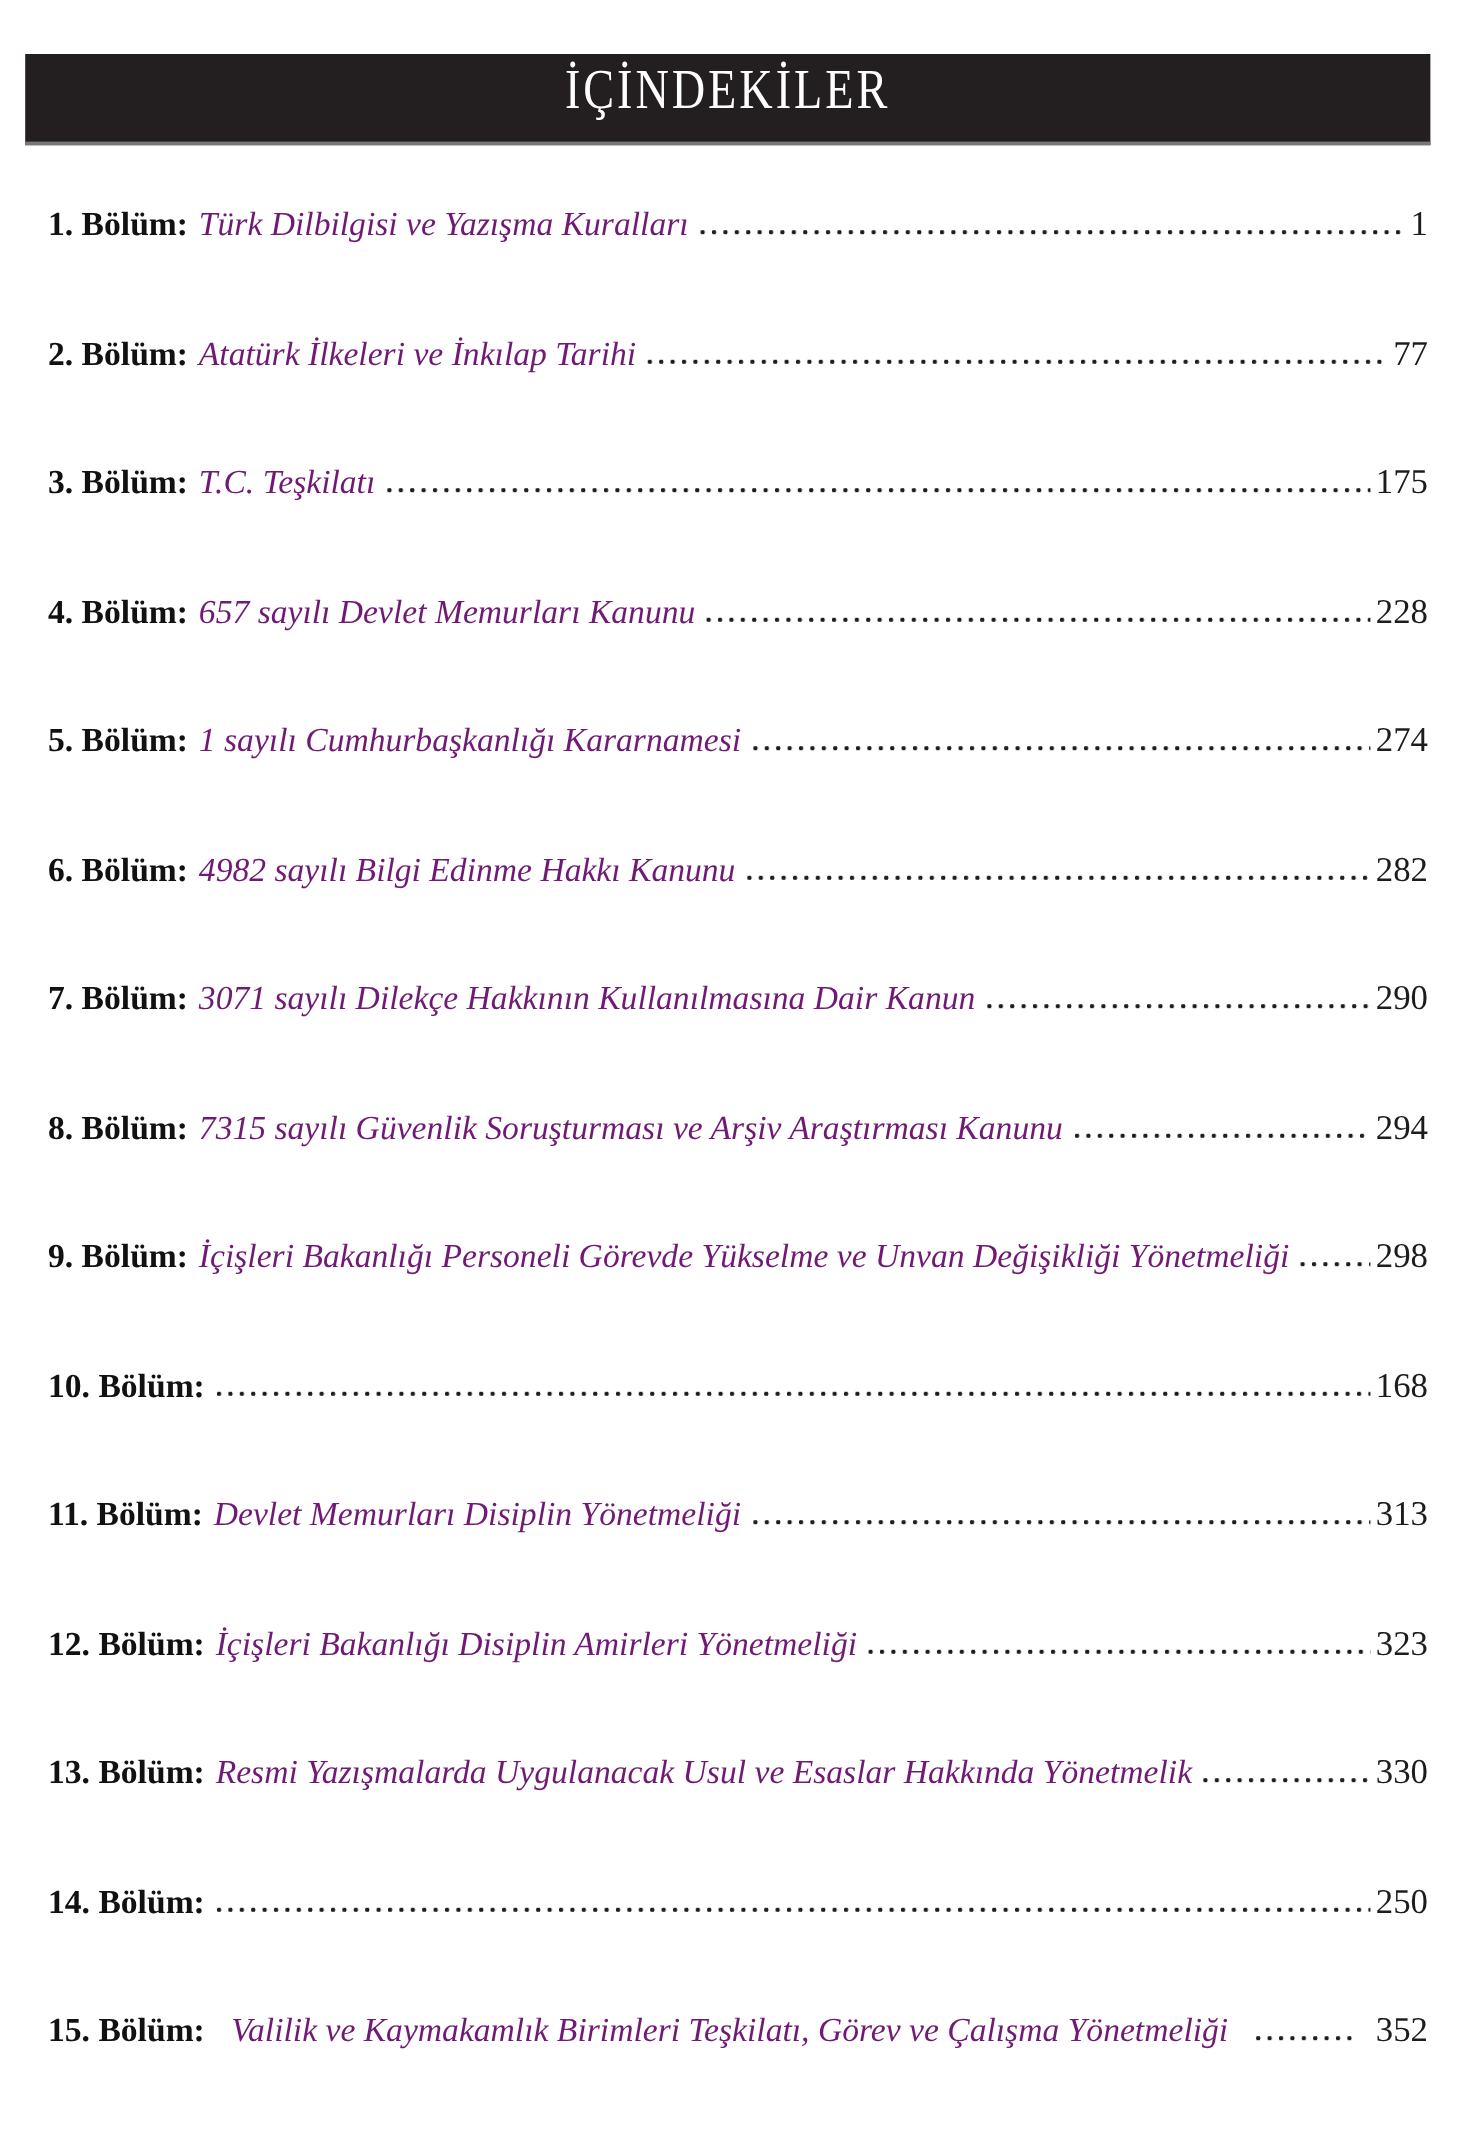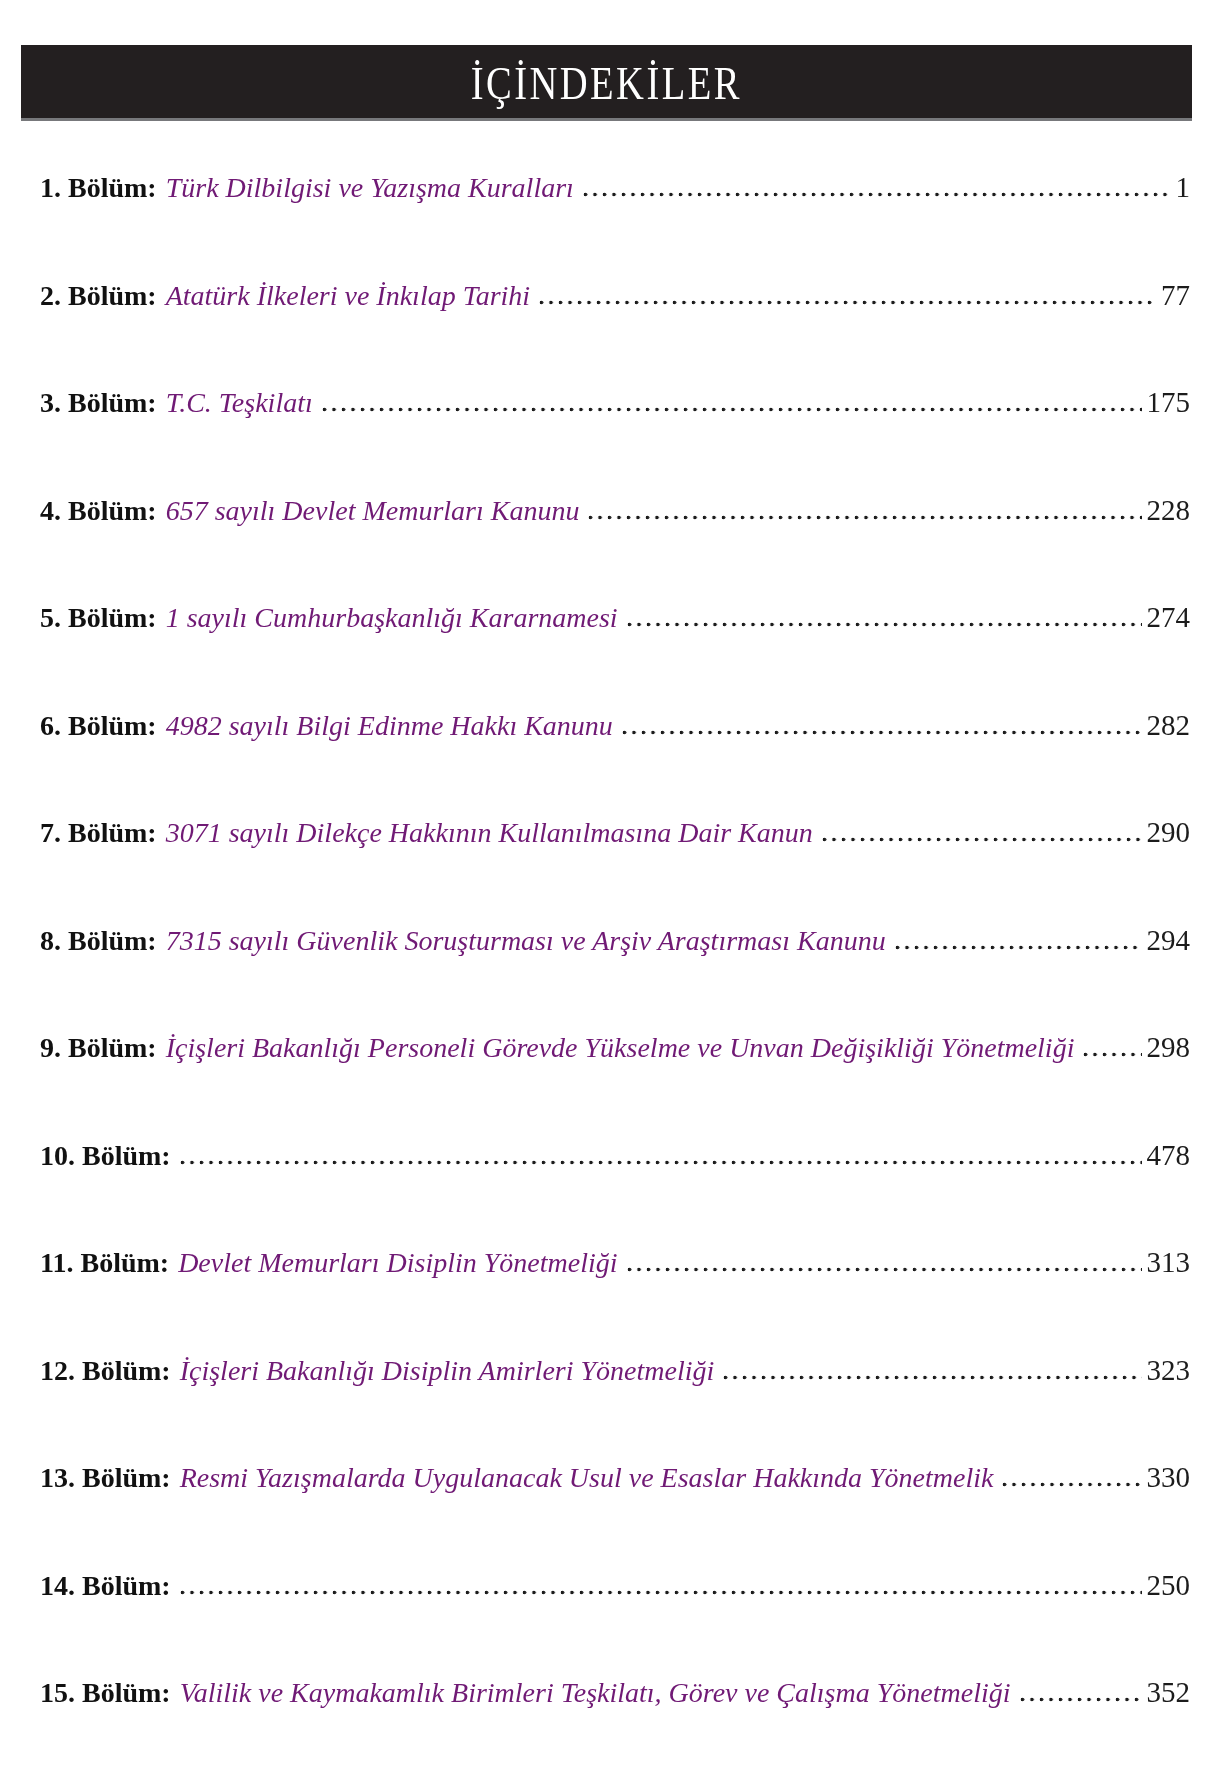--- a/index.html
+++ b/index.html
@@ -15,21 +15,21 @@
     overflow: hidden;
     font-family: "Liberation Serif", serif;
     color: #1a1a1a;
   }
   .header-bar {
     margin: 45px 38px 0 21px;
     height: 73px;
     background: #231f20;
     border-bottom: 3px solid #77787b;
     display: flex;
-    align-items: center;
+    align-items: flex-start;
     justify-content: center;
   }
   .header-title {
     color: #ffffff;
     font-size: 47px;
     font-weight: normal;
     letter-spacing: 3px;
     white-space: nowrap;
     transform: scaleX(0.82);
     padding-top: 3px;
@@ -39,21 +39,21 @@
   }
   .toc-entry {
     display: flex;
     align-items: baseline;
     font-size: 28px;
     line-height: 34px;
     margin-bottom: 72.5px;
     white-space: nowrap;
     text-align: center;
   }
-  .toc-entry:last-child { margin-bottom: 0; }
+  .toc-entry:last-child { margin-bottom: 0; gap: 13px; }
   .chapter-label {
     font-weight: bold;
     color: #111111;
   }
   .chapter-title {
     margin-left: 9px;
     color: #701a75;
     font-style: italic;
   }
   .leader {
@@ -140,21 +140,21 @@
   <div class="toc-entry">
     <span class="chapter-label">9. Bölüm:</span>
     <span class="chapter-title">İçişleri Bakanlığı Personeli Görevde Yükselme ve Unvan Değişikliği Yönetmeliği</span>
     <span class="leader"></span>
     <span class="page-number">298</span>
   </div>
 
   <div class="toc-entry">
     <span class="chapter-label">10. Bölüm:</span>
     <span class="leader"></span>
-    <span class="page-number">478</span>
+    <span class="page-number">168</span>
   </div>
 
   <div class="toc-entry">
     <span class="chapter-label">11. Bölüm:</span>
     <span class="chapter-title">Devlet Memurları Disiplin Yönetmeliği</span>
     <span class="leader"></span>
     <span class="page-number">313</span>
   </div>
 
   <div class="toc-entry">

